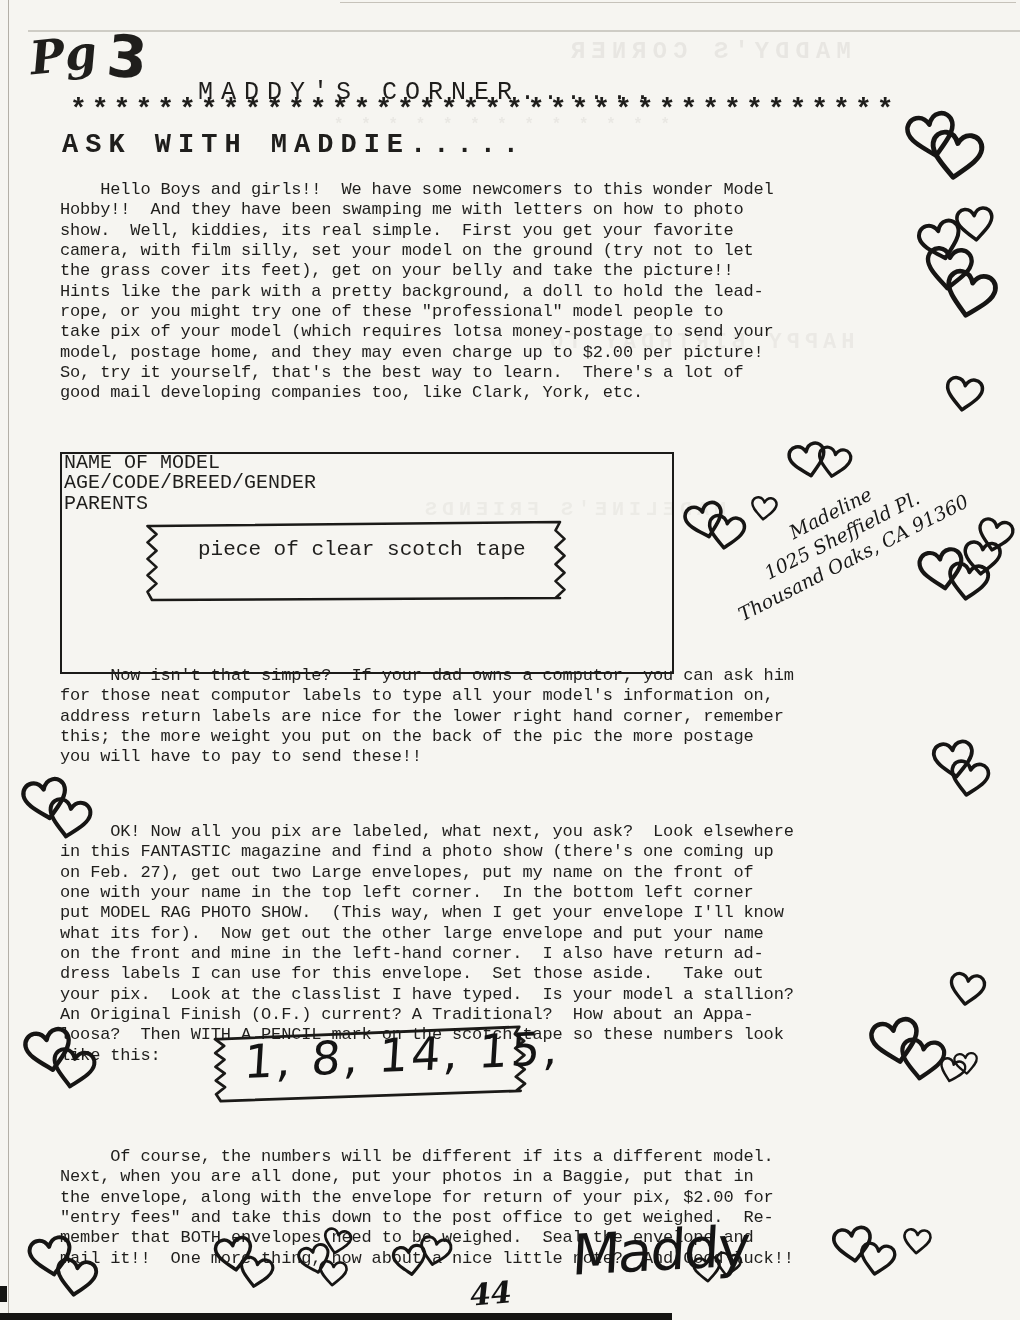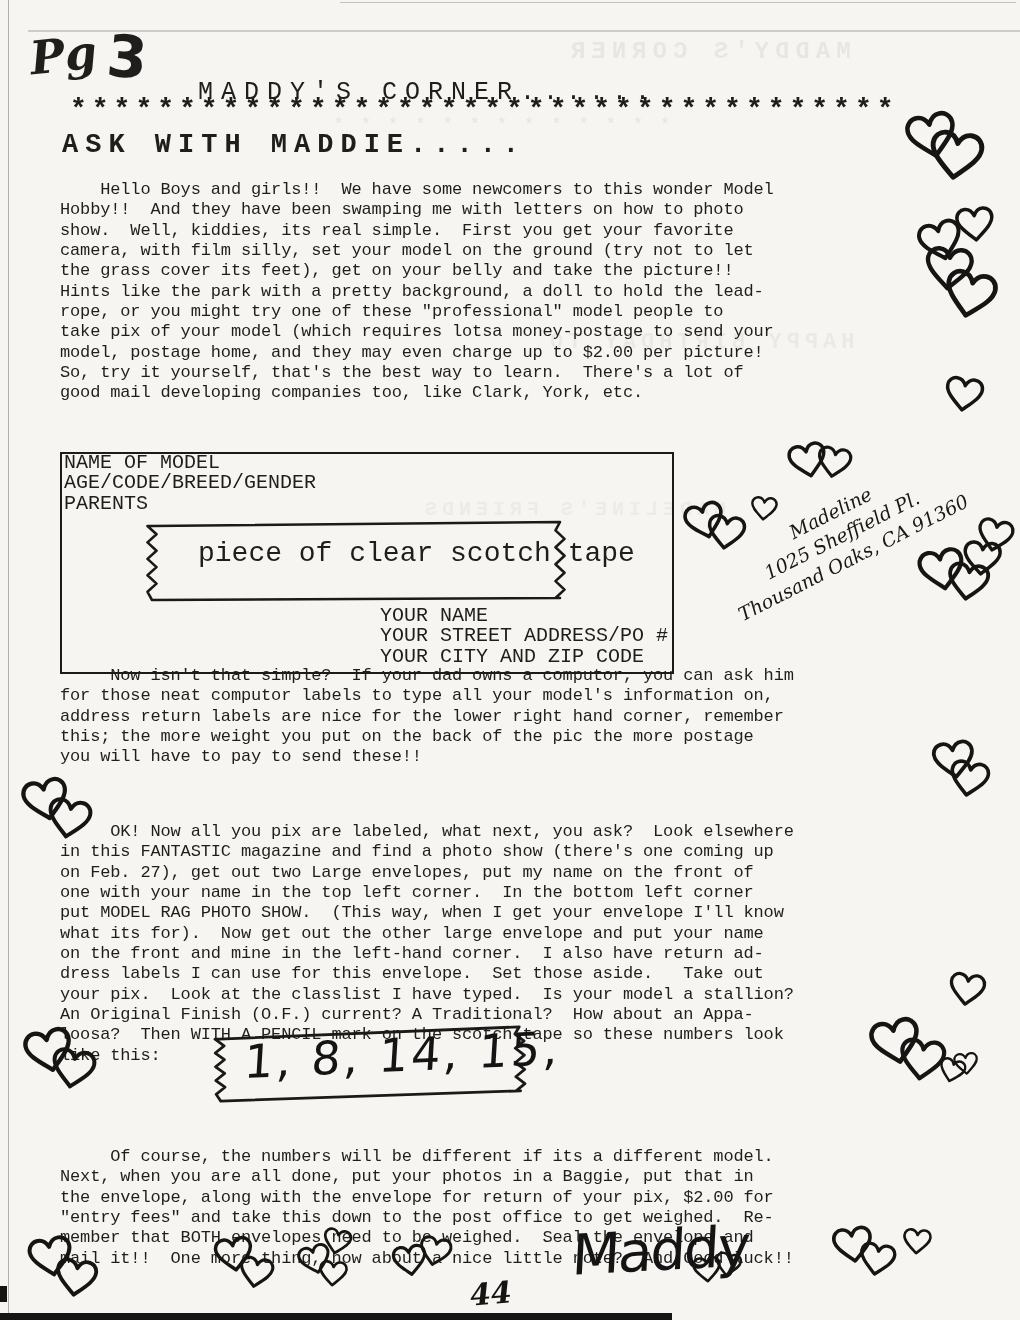--- a/index.html
+++ b/index.html
@@ -32,21 +32,21 @@
   .p1{top:180px;}
   .p2{top:410px;}
   .p3{top:666px;font-family:Liberation Mono, monospace;}
   .p4{top:822px;}
   .p5{top:1147px;}
 
   
   .photo-back-box{position:absolute;left:60px;top:452px;width:610px;height:218px;border:2.5px solid #1c1b19;}
   .box-labels{position:absolute;left:64px;top:453px;white-space:pre;font-size:20px;line-height:20.3px;}
   .tape1{position:absolute;left:140px;top:514px;width:430px;height:94px;}
-  .tape1-label{position:absolute;left:198px;top:538px;white-space:pre;font-size:28px;}
+  .tape1-label{position:absolute;left:198px;top:538px;white-space:pre;font-size:21px;}
   .your-info{position:absolute;left:380px;top:606px;white-space:pre;font-size:20px;line-height:20.3px;}
 
   
   .hand-address{
     position:absolute;left:712px;top:498px;width:260px;
     transform:rotate(-27deg);
     font-family:"DejaVu Serif",serif;font-style:italic;
     font-size:19px;line-height:25px;text-align:center;
     color:#171717;white-space:pre;
   }
@@ -113,23 +113,20 @@
 good mail developing companies too, like Clark, York, etc.</div>
 
   <div class="photo-back-box"></div>
   <div class="box-labels">NAME OF MODEL
 AGE/CODE/BREED/GENDER
 PARENTS</div>
   <svg class="tape1" viewBox="0 0 430 94">
     <path id="tape1-path" fill="none" stroke="#1b1a18" stroke-width="2.6" stroke-linejoin="round" d="M12,12 L420,8 L415.5,16.4 L424.5,24.9 L415.5,33.3 L424.5,41.8 L415.5,50.2 L424.5,58.7 L415.5,67.1 L424.5,75.6 L415.5,84.0 L420,84 L12,86 L7.5,77.8 L16.5,69.6 L7.5,61.3 L16.5,53.1 L7.5,44.9 L16.5,36.7 L7.5,28.4 L16.5,20.2 L7.5,12.0 Z"></path>
   </svg>
   <div class="tape1-label">piece of clear scotch tape</div>
-  <div class="your-info">YOUR NAME
-YOUR STREET ADDRESS/PO #
-YOUR CITY AND ZIP CODE</div>
 
   <div class="hand-address">Madeline
 1025 Sheffield Pl.
 Thousand Oaks, CA 91360</div>
 
   <div class="para p3">     Now isn't that simple?  If your dad owns a computor, you can ask him
 for those neat computor labels to type all your model's information on,
 address return labels are nice for the lower right hand corner, remember
 this; the more weight you put on the back of the pic the more postage
 you will have to pay to send these!!</div>

